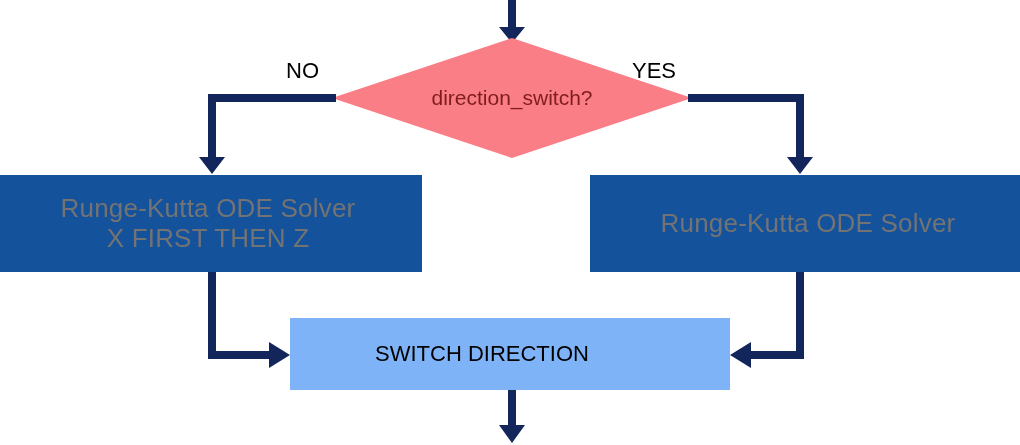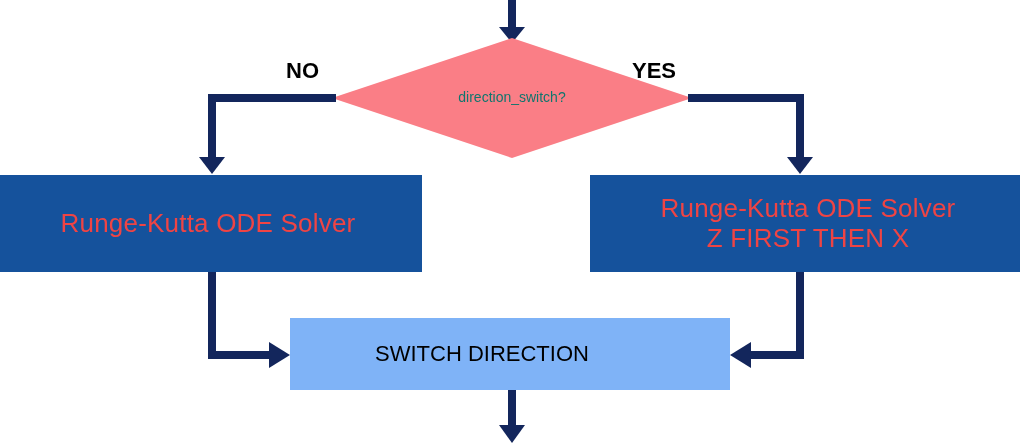--- a/index.html
+++ b/index.html
@@ -28,41 +28,40 @@
     position: absolute;
     display: flex;
     flex-direction: column;
     align-items: center;
     justify-content: center;
     text-align: center;
     pointer-events: none;
     line-height: 1.12;
   }
   .proc-box-label {
-    color: #ef4444;
+    color: #737373;
     font-size: 26px;
     letter-spacing: 0.2px;
     white-space: nowrap;
   }
   .switch-box-label {
     color: #000000;
     font-size: 22px;
     white-space: nowrap;
   }
   .decision-label {
-    color: #0f766e;
-    font-size: 14px;
+    color: #7f1d1d;
+    font-size: 21px;
     white-space: nowrap;
   }
   .edge-label {
     position: absolute;
     color: #000000;
     font-size: 22px;
     white-space: nowrap;
-    font-weight: bold;
   }
 </style>
 </head>
 <body>
 
 <div id="flowchart-root">
 
   <svg id="flow-svg" viewBox="0 0 1020 445" xmlns="http://www.w3.org/2000/svg">
     <defs>
       <marker id="arrowhead-down" markerWidth="10" markerHeight="9" refX="4.6" refY="8.4" orient="auto" markerUnits="userSpaceOnUse">
@@ -115,24 +114,24 @@
   <div class="node-text" style="left:332px; top:38px; width:360px; height:120px;">
     <span class="decision-label">direction_switch?</span>
   </div>
 
   <div class="edge-label" style="left:286px; top:58px;">NO</div>
 
   <div class="edge-label" style="left:632px; top:58px;">YES</div>
 
   <div class="node-text" style="left:-6px; top:175px; width:428px; height:97px;">
     <span class="proc-box-label">Runge-Kutta ODE Solver</span>
+    <span class="proc-box-label">X FIRST THEN Z</span>
   </div>
 
   <div class="node-text" style="left:590px; top:175px; width:436px; height:97px;">
     <span class="proc-box-label">Runge-Kutta ODE Solver</span>
-    <span class="proc-box-label">Z FIRST THEN X</span>
   </div>
 
   <div class="node-text" style="left:290px; top:318px; width:384px; height:72px;">
     <span class="switch-box-label">SWITCH DIRECTION</span>
   </div>
 
 </div>
 
 </body></html>

